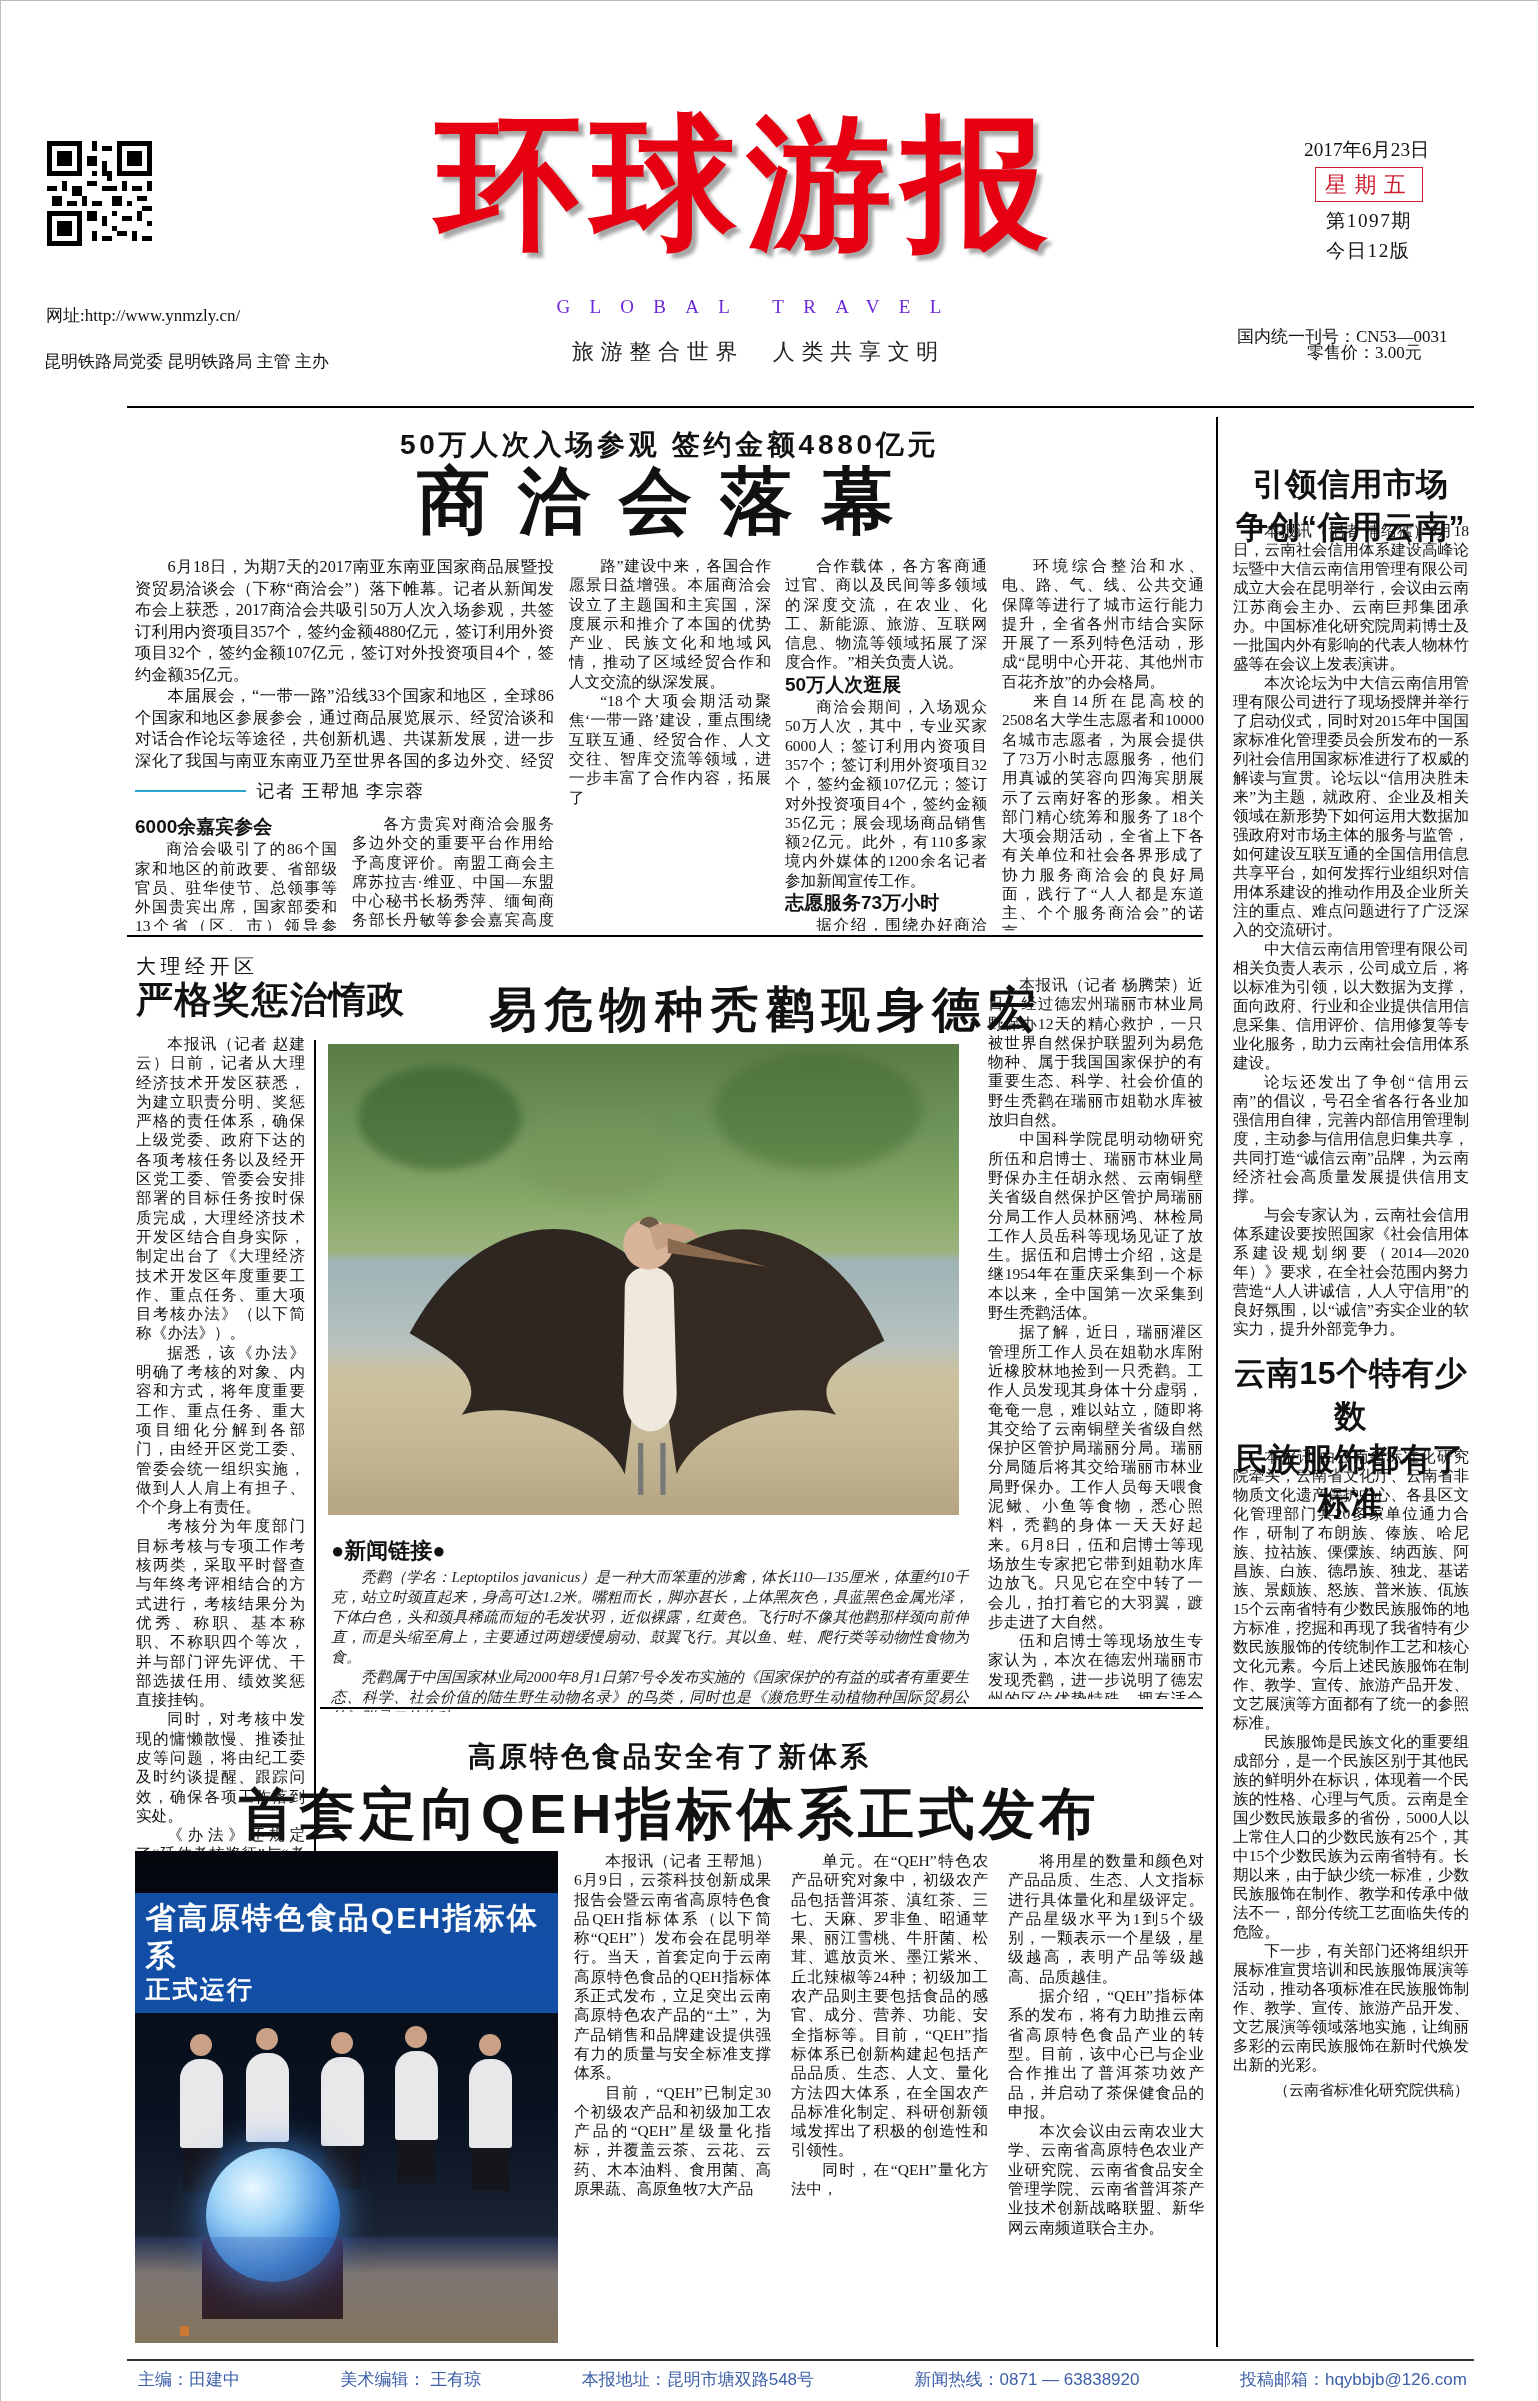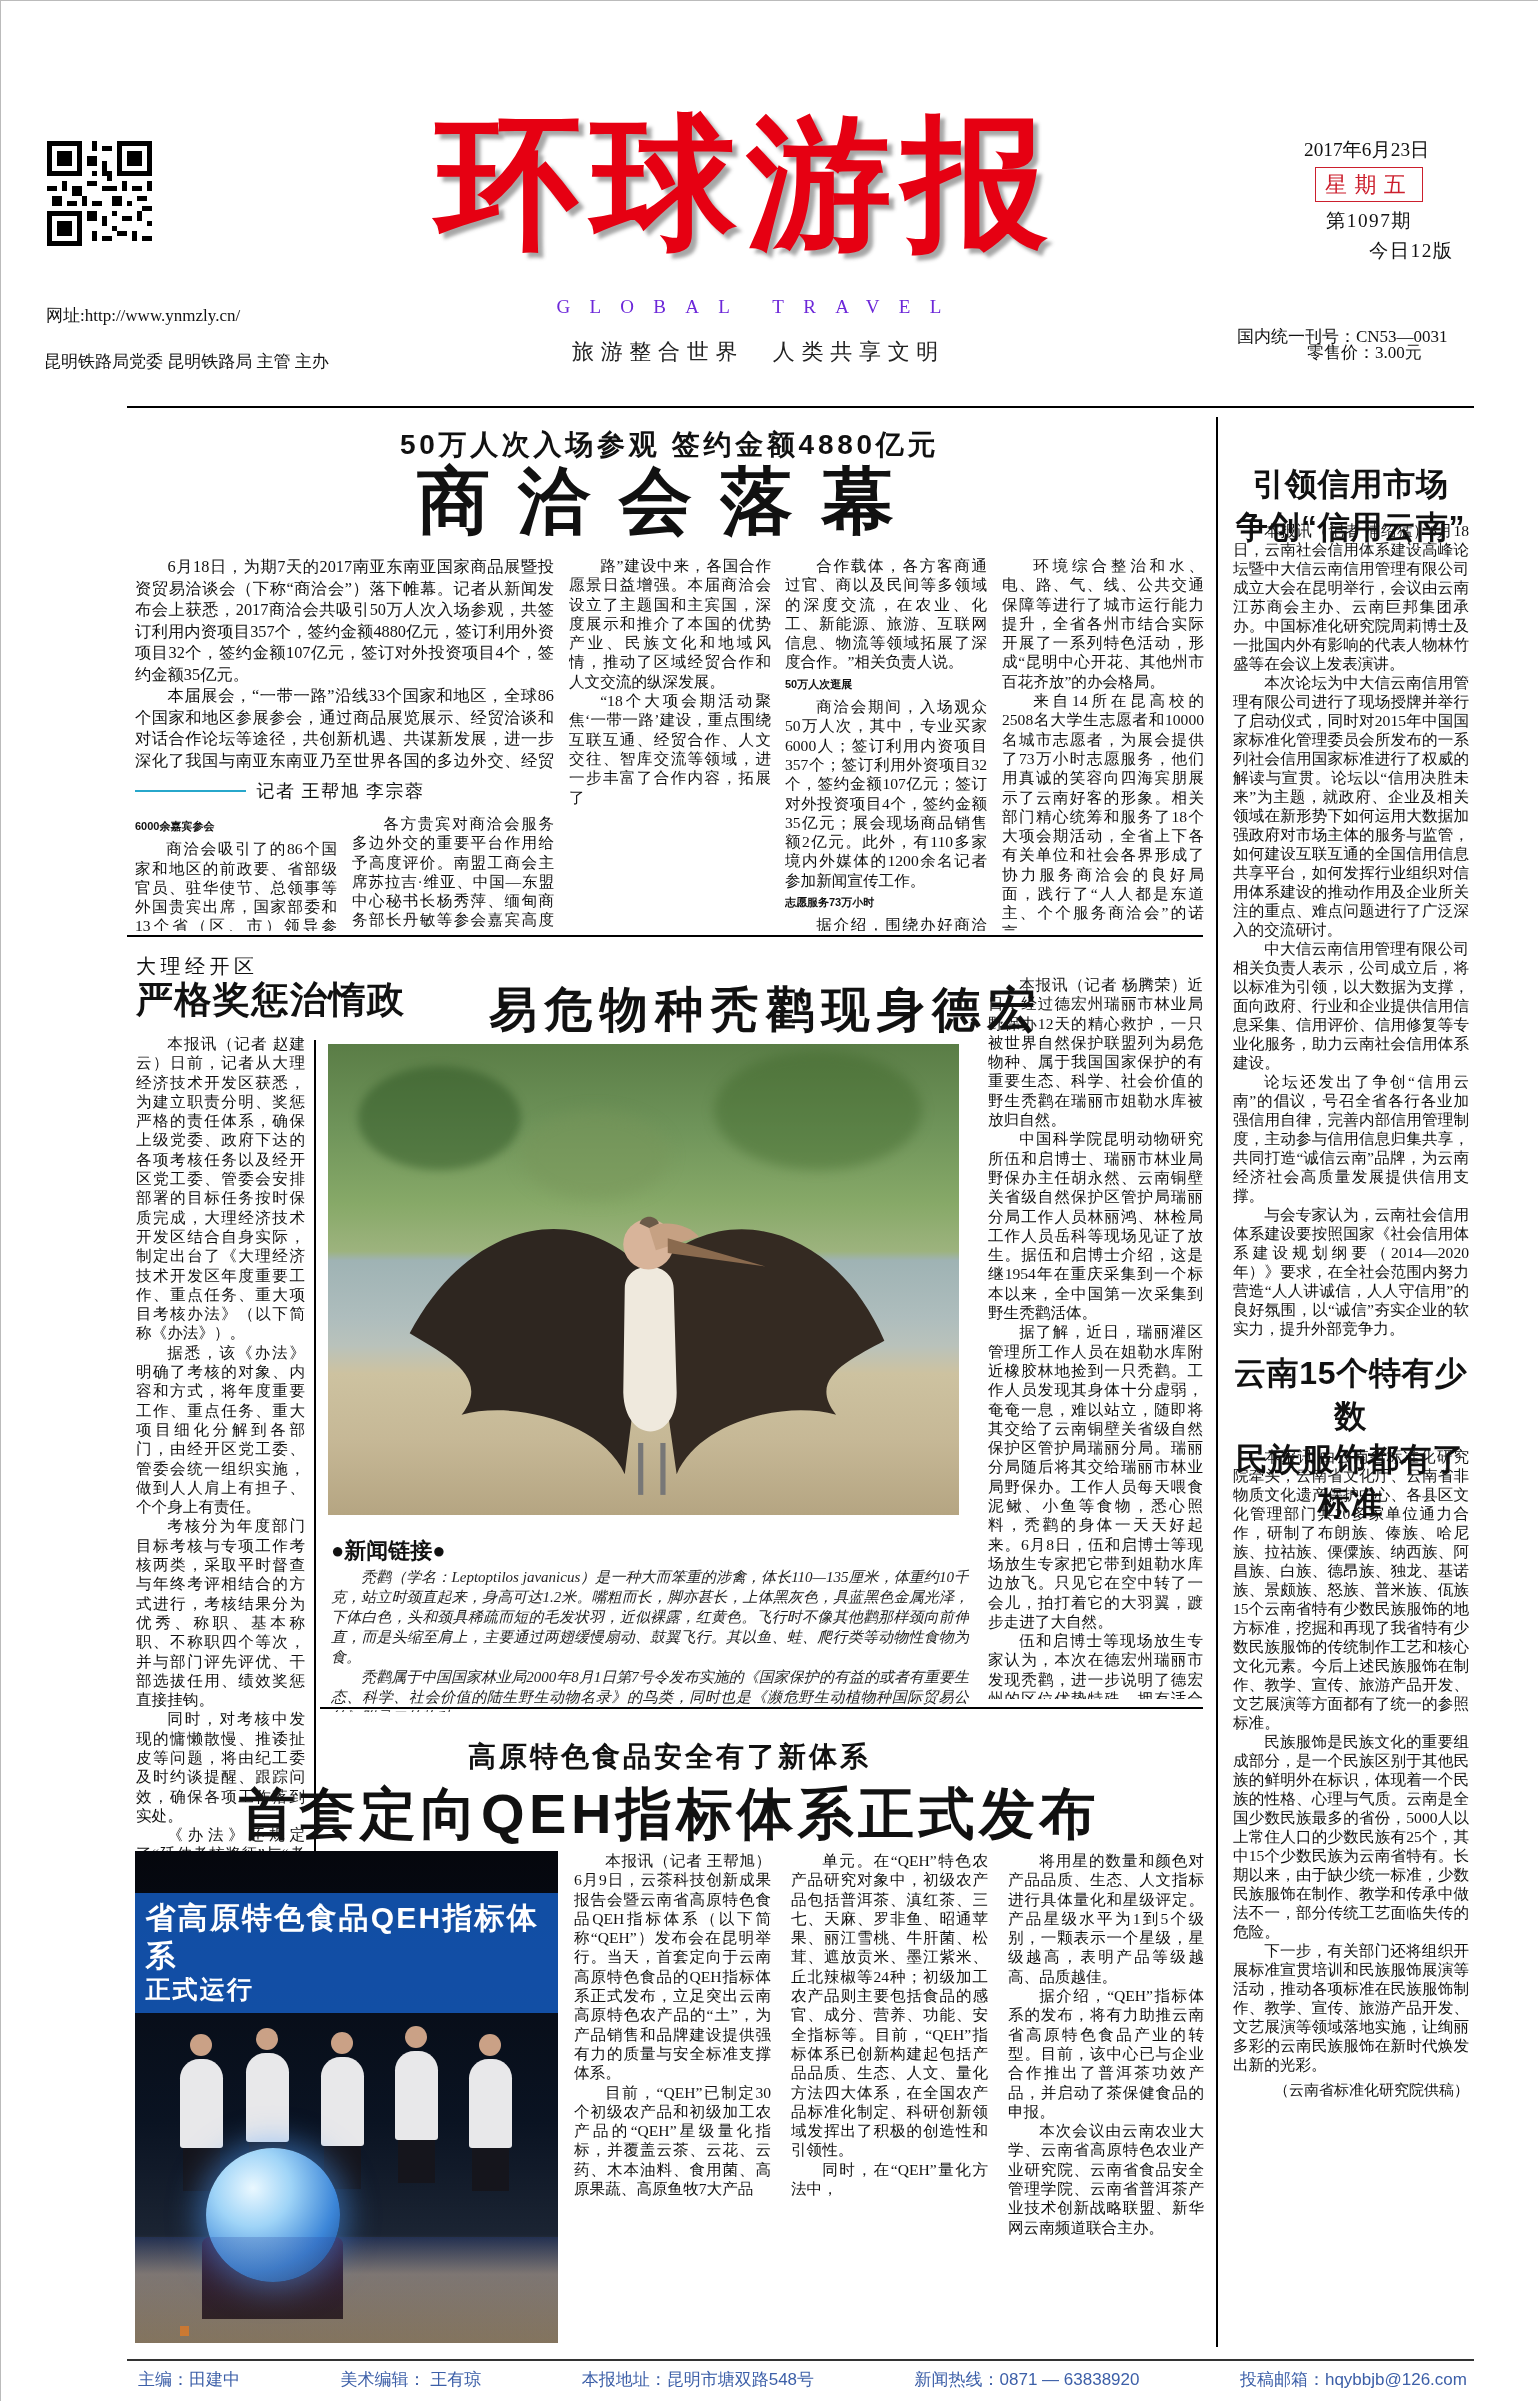--- a/index.html
+++ b/index.html
@@ -19,21 +19,21 @@
   .slogan{font-size:22px;letter-spacing:6.7px;color:#222;}
   .date-line{font-size:19.3px;}
   .weekday{color:#cc1f2d;font-size:22px;letter-spacing:7.4px;border:1.5px solid #cc1f2d;padding:1.5px 9px;}
   .issue{font-size:19.3px;letter-spacing:1.5px;}
   .rule{background:#000;}
   
   .kicker{font-size:28px;font-weight:bold;letter-spacing:3.7px;text-align:center;}
   .headline-1{font-size:73px;font-weight:bold;letter-spacing:28px;text-align:center;line-height:1.05;}
   .body-col{font-size:15.6px;line-height:19.3px;}
   .lead{font-size:16.3px;line-height:21.5px;}
-  .subhead{font-family:"Liberation Sans",sans-serif;font-weight:bold;font-size:11px;margin:3px 0;text-indent:0;}
+  .subhead{font-family:"Liberation Sans",sans-serif;font-weight:bold;font-size:19px;margin:3px 0;text-indent:0;}
   .byline-row{display:flex;align-items:center;gap:10.4px;}
   .byline-line{flex:0 0 111px;height:2.2px;background:#27a7cb;}
   .byline-text{font-size:18px;letter-spacing:1.5px;}
   
   .kicker2{font-size:20px;letter-spacing:4.5px;}
   .headline-2{font-size:37px;font-weight:bold;letter-spacing:1.5px;white-space:nowrap;}
   
   .headline-bird{font-size:48px;font-weight:bold;letter-spacing:7.4px;text-align:center;white-space:nowrap;}
   .photo-bird{background:
      linear-gradient(180deg,#5a7d46 0%,#6f945a 18%,#87a968 34%,#9db37e 44%,
@@ -128,21 +128,21 @@
   <div class="abs mast-small" style="left:45px;top:303px;">网址:http://www.ynmzly.cn/</div>
   <div class="abs mast-small" style="left:43px;top:349px;">昆明铁路局党委 昆明铁路局 主管 主办</div>
 
   <div class="abs title" style="left:371px;top:111px;width:750px;text-align:center;">环球游报</div>
   <div class="abs title-en" style="left:520px;top:295px;width:475px;text-align:center;">GLOBAL TRAVEL</div>
   <div class="abs slogan" style="left:416px;top:336px;width:683px;text-align:center;">旅游整合世界　人类共享文明</div>
 
   <div class="abs date-line" style="left:1303px;top:135px;">2017年6月23日</div>
   <div class="abs weekday" style="left:1314px;top:166px;">星期五</div>
   <div class="abs issue" style="left:1325px;top:206px;">第1097期</div>
-  <div class="abs issue" style="left:1368px;top:236px;">今日12版</div>
+  <div class="abs issue" style="left:1325px;top:236px;">今日12版</div>
   <div class="abs mast-small" style="left:1236px;top:324px;">国内统一刊号：CN53—0031</div>
   <div class="abs mast-small" style="left:1306px;top:340px;">零售价：3.00元</div>
 
   <div class="abs rule" style="left:126px;top:405px;width:1347px;height:2.2px;"></div>
 
   <div class="abs kicker sans" style="left:134px;top:425px;width:1069px;">50万人次入场参观  签约金额4880亿元</div>
   <div class="abs headline-1 sans" style="left:134px;top:462px;width:1069px;">商洽会落幕</div>
 
   <div class="abs" style="left:134px;top:555px;width:1069px;height:375px;">
     <div class="abs lead just clip" style="left:0;top:0;width:419px;height:217px;">

